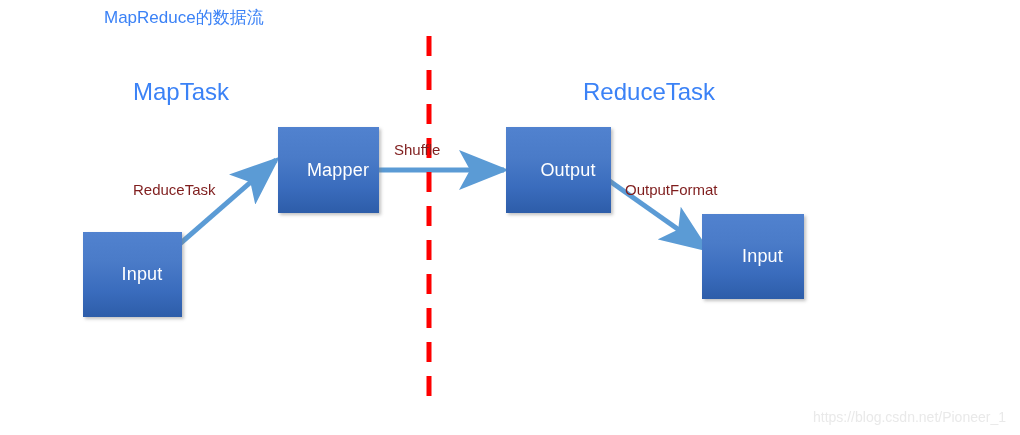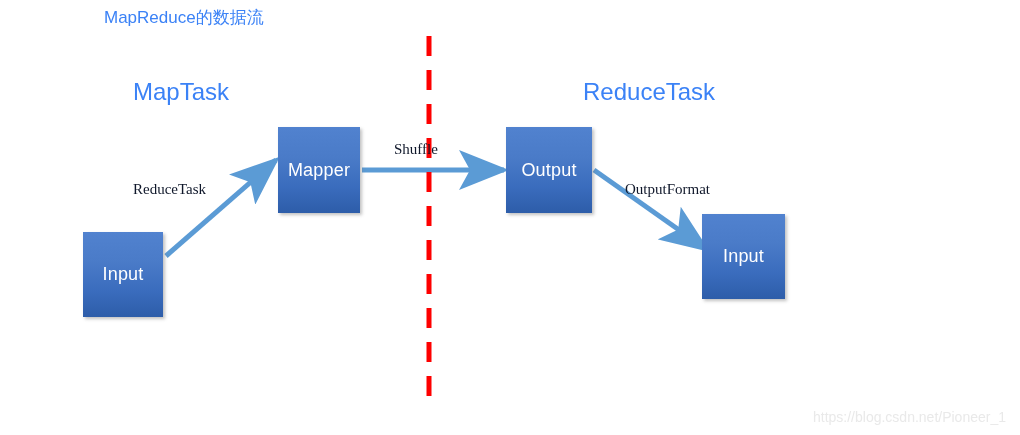--- a/index.html
+++ b/index.html
@@ -26,20 +26,21 @@
     position: absolute;
     background: linear-gradient(180deg, #5182cf 0%, #4a7bc8 35%, #3a6cbd 70%, #2d5da9 100%);
     box-shadow: 2px 2px 3px rgba(120,120,120,0.45);
     display: flex;
     align-items: center;
     justify-content: center;
     color: #ffffff;
     font-size: 18px;
     font-family: "Liberation Sans", sans-serif;
     letter-spacing: 0.2px;
+    padding-left: 19px;
   }
   .title {
     position: absolute;
     color: #3b82f6;
     font-family: "Liberation Sans", sans-serif;
     white-space: nowrap;
   }
   #diagram-title {
     left: 104px;
     top: 6px;
@@ -51,23 +52,23 @@
     font-size: 24px;
   }
   #reducetask-label {
     left: 583px;
     top: 78px;
     font-size: 24px;
     text-align: right;
   }
   .edge-label {
     position: absolute;
-    color: #0f172a;
+    color: #7f1d1d;
     font-size: 15px;
-    font-family: Liberation Serif, serif;
+    font-family: Liberation Sans, sans-serif;
     white-space: nowrap;
   }
   #label-inputformat { left: 133px; top: 181px; }
   #label-shuffle     { left: 394px; top: 141px; }
   #label-outputformat{ left: 625px; top: 181px; }
   #watermark {
     position: absolute;
     right: 14px;
     bottom: 10px;
     color: #e9e9e9;

